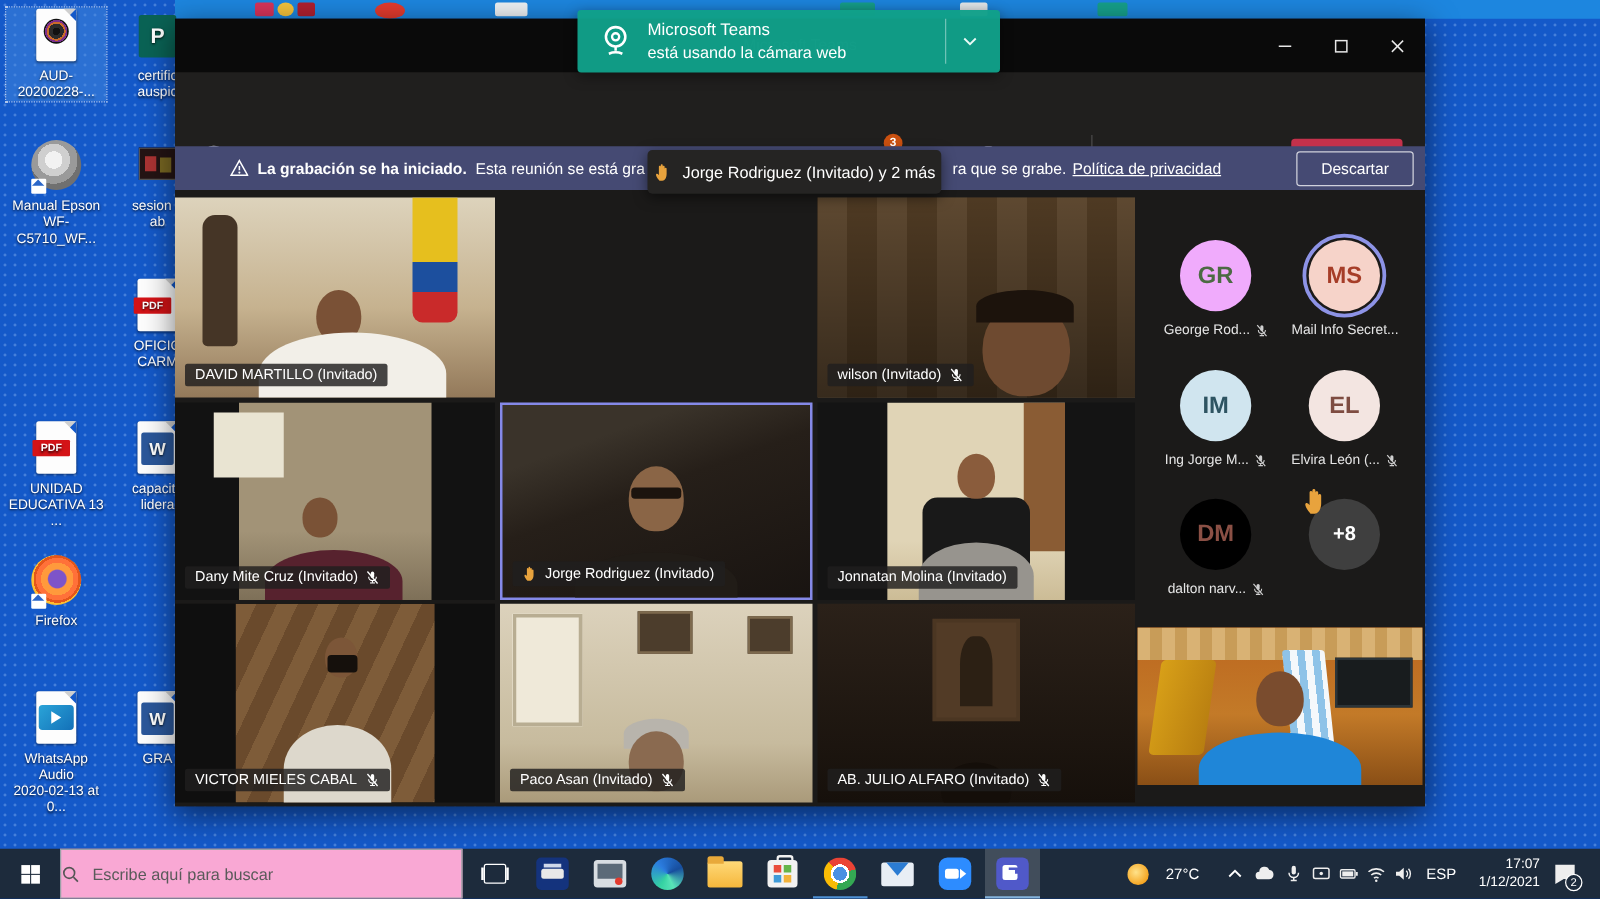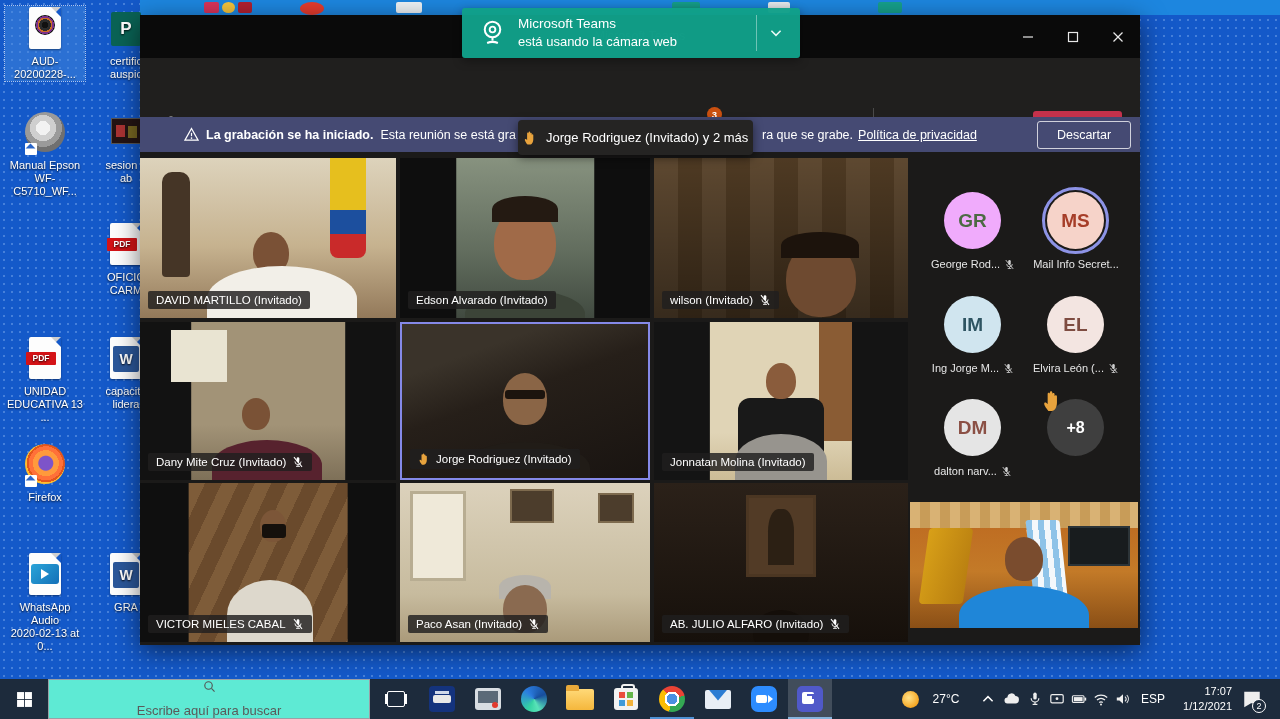--- a/index.html
+++ b/index.html
@@ -129,22 +129,22 @@
   .toast { position:absolute; left:462px; top:8px; width:338px; height:50px; background:rgba(17,160,137,.97); border-radius:3px;
            z-index:60; color:#fff; box-shadow:0 3px 10px rgba(0,0,0,.35); }
   .toast .wcam { position:absolute; left:17px; top:11px; width:27px; height:27px; }
   .toast .t1 { position:absolute; left:56px; top:8px; font-size:13.5px; }
   .toast .t2 { position:absolute; left:56px; top:26px; font-size:13px; }
   .toast .sep { position:absolute; left:294px; top:7px; bottom:7px; width:1px; background:rgba(255,255,255,.4); }
   .toast .chev { position:absolute; left:306px; top:17px; width:16px; height:16px; }
   
   #taskbar { position:absolute; left:0; bottom:0; width:1280px; height:40px; background:#1d2b3c; z-index:90; color:#fff; }
   .tb-it { position:absolute; top:0; height:40px; display:flex; align-items:center; justify-content:center; }
-  .sbox { position:absolute; left:48px; top:0; width:322px; height:40px; background:#5eead4; border:1px solid #9aa0a6;
-          display:flex; align-items:center; gap:10px; color:#5a5a5a; font-size:13px;flex-direction:column; }
+  .sbox { position:absolute; left:48px; top:0; width:322px; height:40px; background:#f9a8d4; border:1px solid #9aa0a6;
+          display:flex; align-items:center; gap:10px; color:#5a5a5a; font-size:13px; }
   .sbox svg { width:15px; height:15px; }
   .appslot { width:44px; }
   .appslot.active { background:rgba(255,255,255,.16); box-shadow:inset 0 -2px 0 #85b4dd; }
   .underl { box-shadow:inset 0 -2px 0 #4f91d4; }
   .traytxt { font-size:12px; }
   .clock { position:absolute; left:1172px; top:5px; width:60px; text-align:right; font-size:11px; line-height:15px; }
   .tray-ic { width:16px; height:16px; }
   .notif { position:absolute; left:1242px; top:10px; width:20px; height:20px; }
   .nbadge { position:absolute; left:1252px; top:20px; width:14px; height:14px; border-radius:50%; background:#1d2b3c;
             border:1px solid #fff; color:#fff; font-size:9px; line-height:12px; text-align:center; }
@@ -474,29 +474,20 @@
 
       <div class="tile sc-david" style="left:0;top:6px;width:256px;height:160px">
         <div class="statue"></div>
         <div class="flag"></div>
         <div class="head" style="left:44%;top:46%;width:36px;height:42px;background:#7a5136"></div>
         <div class="body" style="left:26%;bottom:-14px;width:150px;height:66px;background:#f2efe8"></div>
         <div class="nlabel">
             <span>DAVID MARTILLO (Invitado)</span>
           </div>
       </div>
-      <div class="tile sc-edson" style="left:260px;top:6px;width:250px;height:160px">
-        <div class="pillar"></div>
-        <div class="head" style="left:50%;top:30%;width:62px;height:74px;background:#a06a48;transform:translateX(-50%)"></div>
-        <div style="position:absolute;left:50%;top:24%;width:66px;height:26px;background:#241a12;border-radius:50% 50% 0 0;transform:translateX(-50%)"></div>
-        <div class="body" style="left:50%;bottom:-20px;width:120px;height:48px;background:#3c4438;transform:translateX(-50%)"></div>
-        <div class="nlabel">
-            <span>Edson Alvarado (Invitado)</span>
-          </div>
-      </div>
       <div class="tile sc-wilson" style="left:514px;top:6px;width:254px;height:160px">
         <div class="shade"></div>
         <div class="head" style="left:52%;top:52%;width:70px;height:76px;background:#6e4a30"></div>
         <div style="position:absolute;left:50%;top:46%;width:78px;height:26px;background:#1c130c;border-radius:50% 50% 0 0"></div>
         <div class="nlabel">
           <span>wilson (Invitado)</span>
           <svg class="mi" viewBox="0 0 16 16">
               <use href="#s-micoff"></use>
             </svg>
         </div>
@@ -601,21 +592,21 @@
             <use href="#s-micoff"></use>
           </svg>
       </div>
       <div class="rlabel" style="left:874px;top:210px">
         <span>Elvira León (...</span>
         <svg class="mi" viewBox="0 0 16 16">
             <use href="#s-micoff"></use>
           </svg>
       </div>
 
-      <div class="avatar" style="left:804px;top:247px;background:#e5e5e5;color:#8b5045">
+      <div class="avatar" style="left:804px;top:247px;background:#000000;color:#8b5045">
           <span>DM</span>
         </div>
       <div class="avatar" style="left:907px;top:247px;background:#3f3f3f;color:#fff;font-size:16px">
         <svg class="overflow-hand" viewBox="0 0 14 16">
             <use href="#s-hand"></use>
           </svg>
         <span>+8</span>
       </div>
       <div class="rlabel" style="left:771px;top:313px">
         <span>dalton narv...</span>

